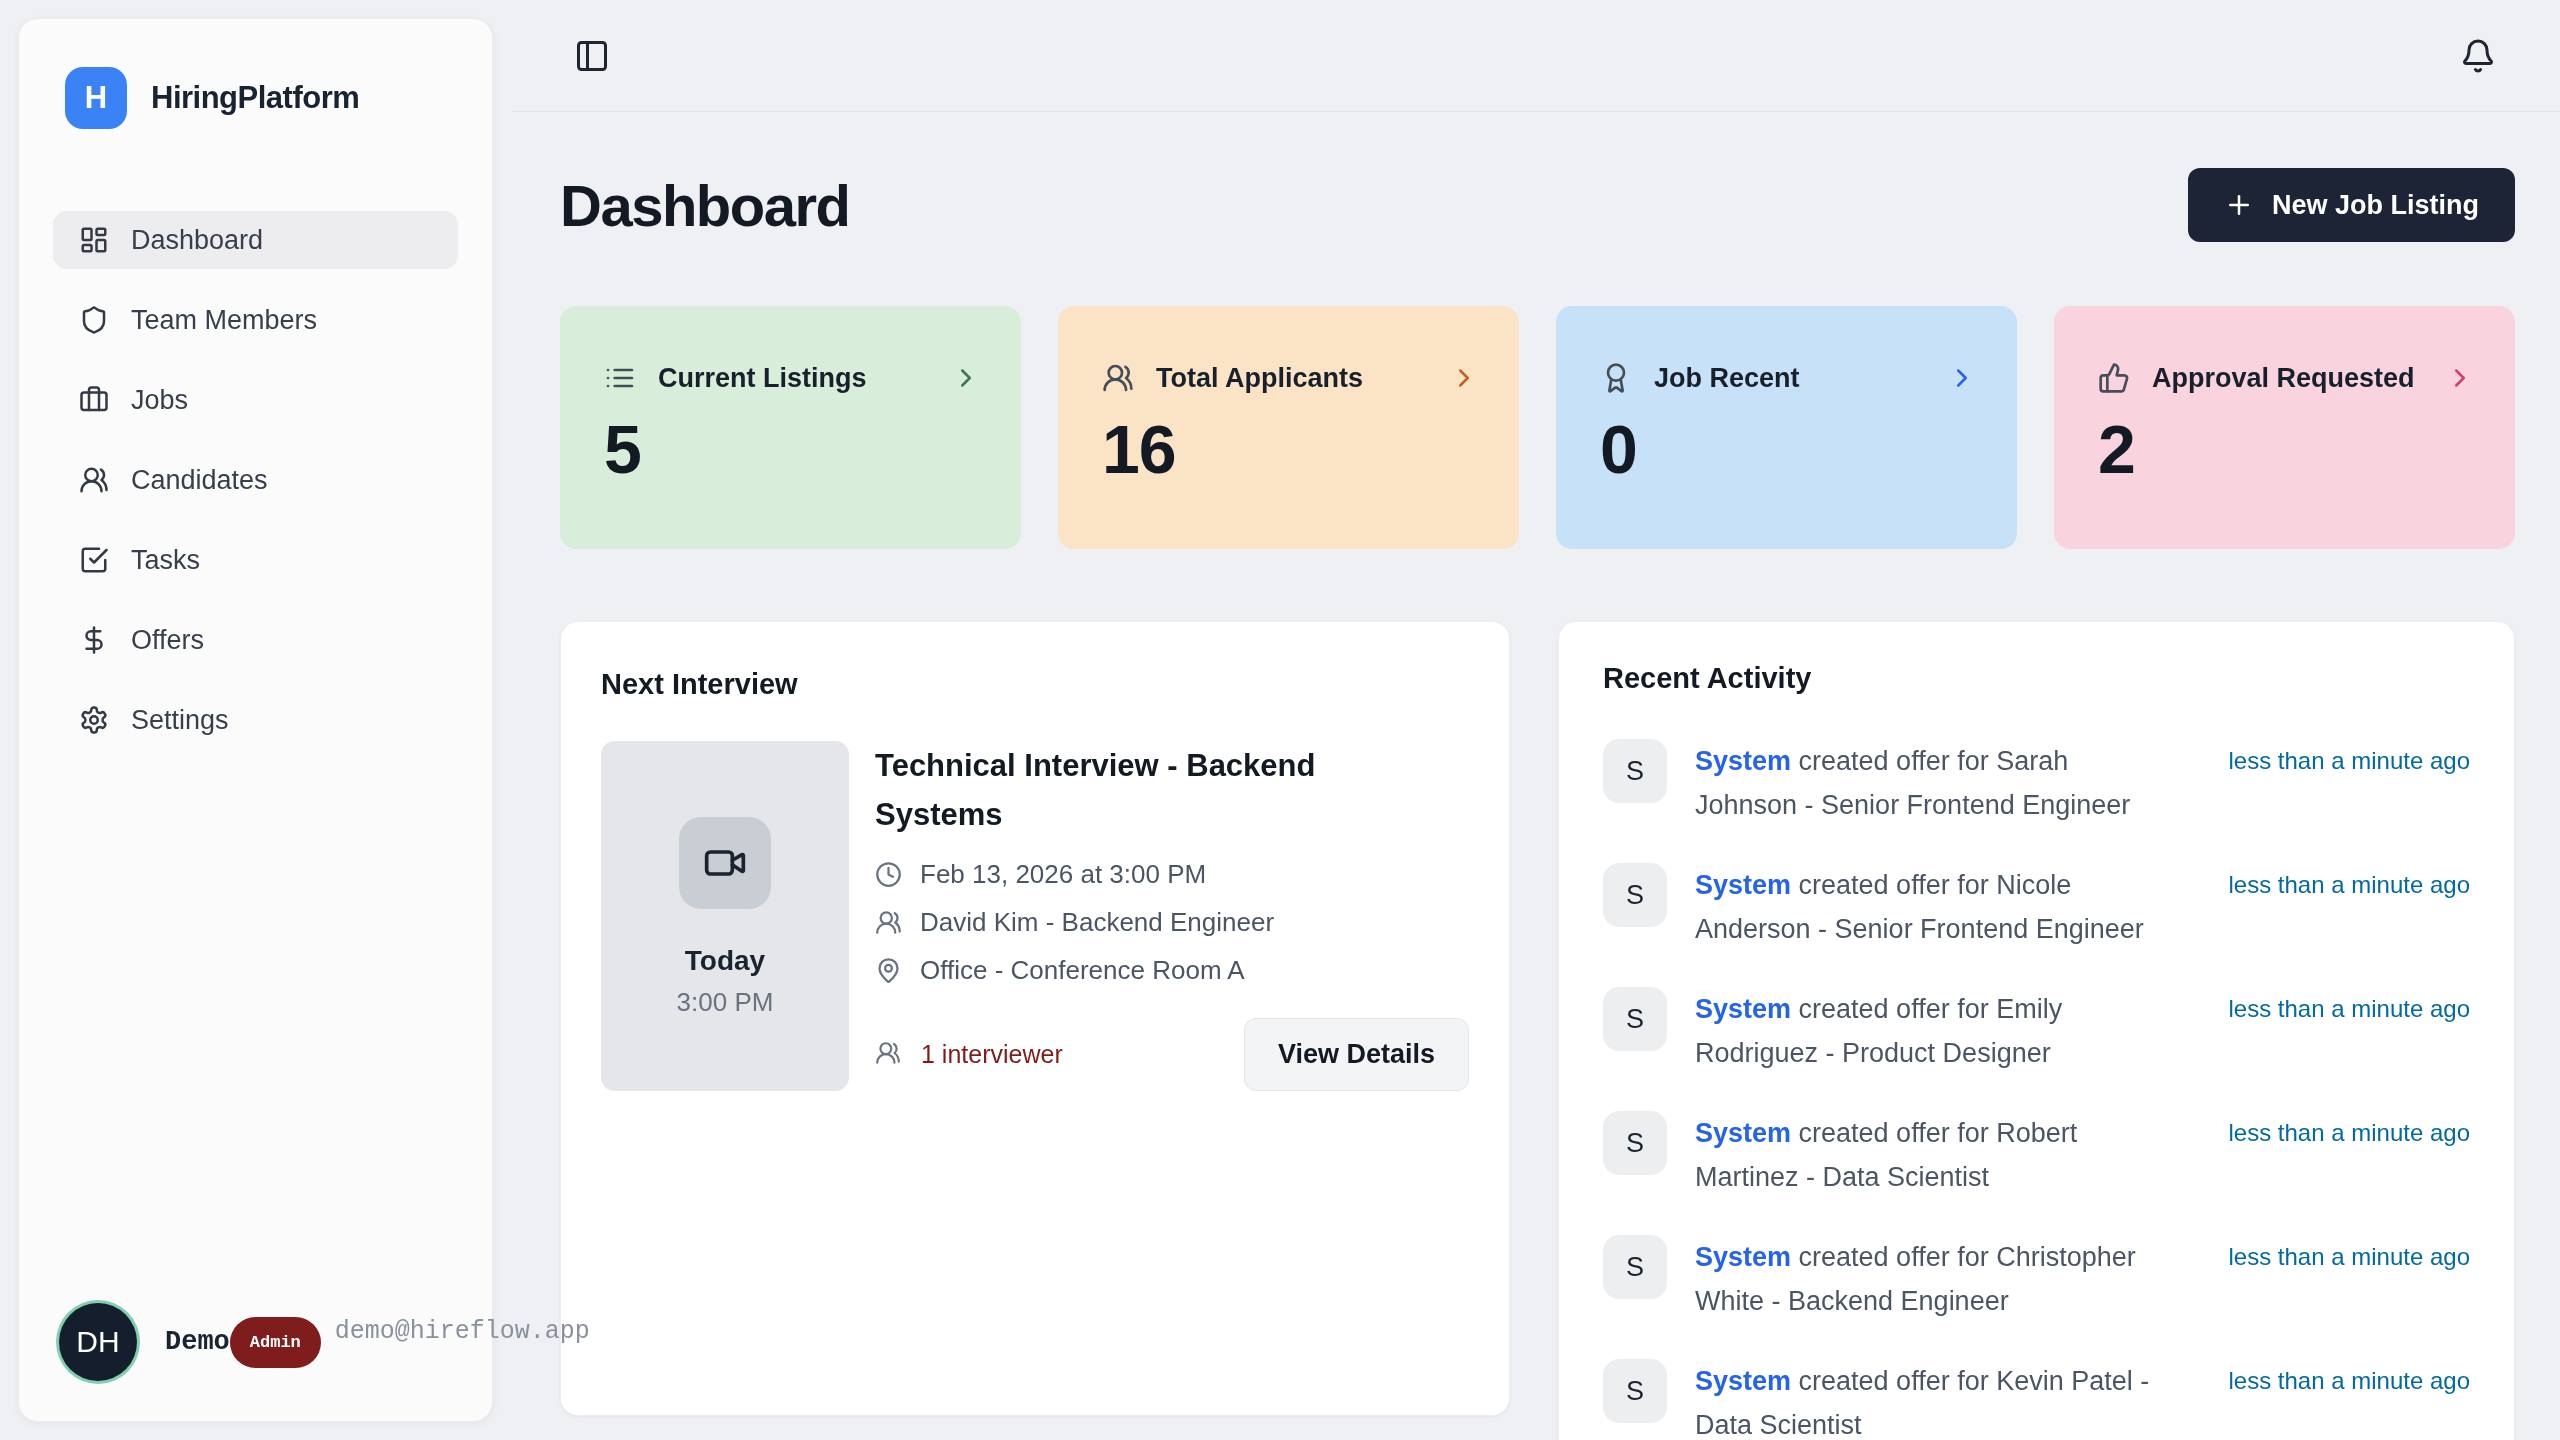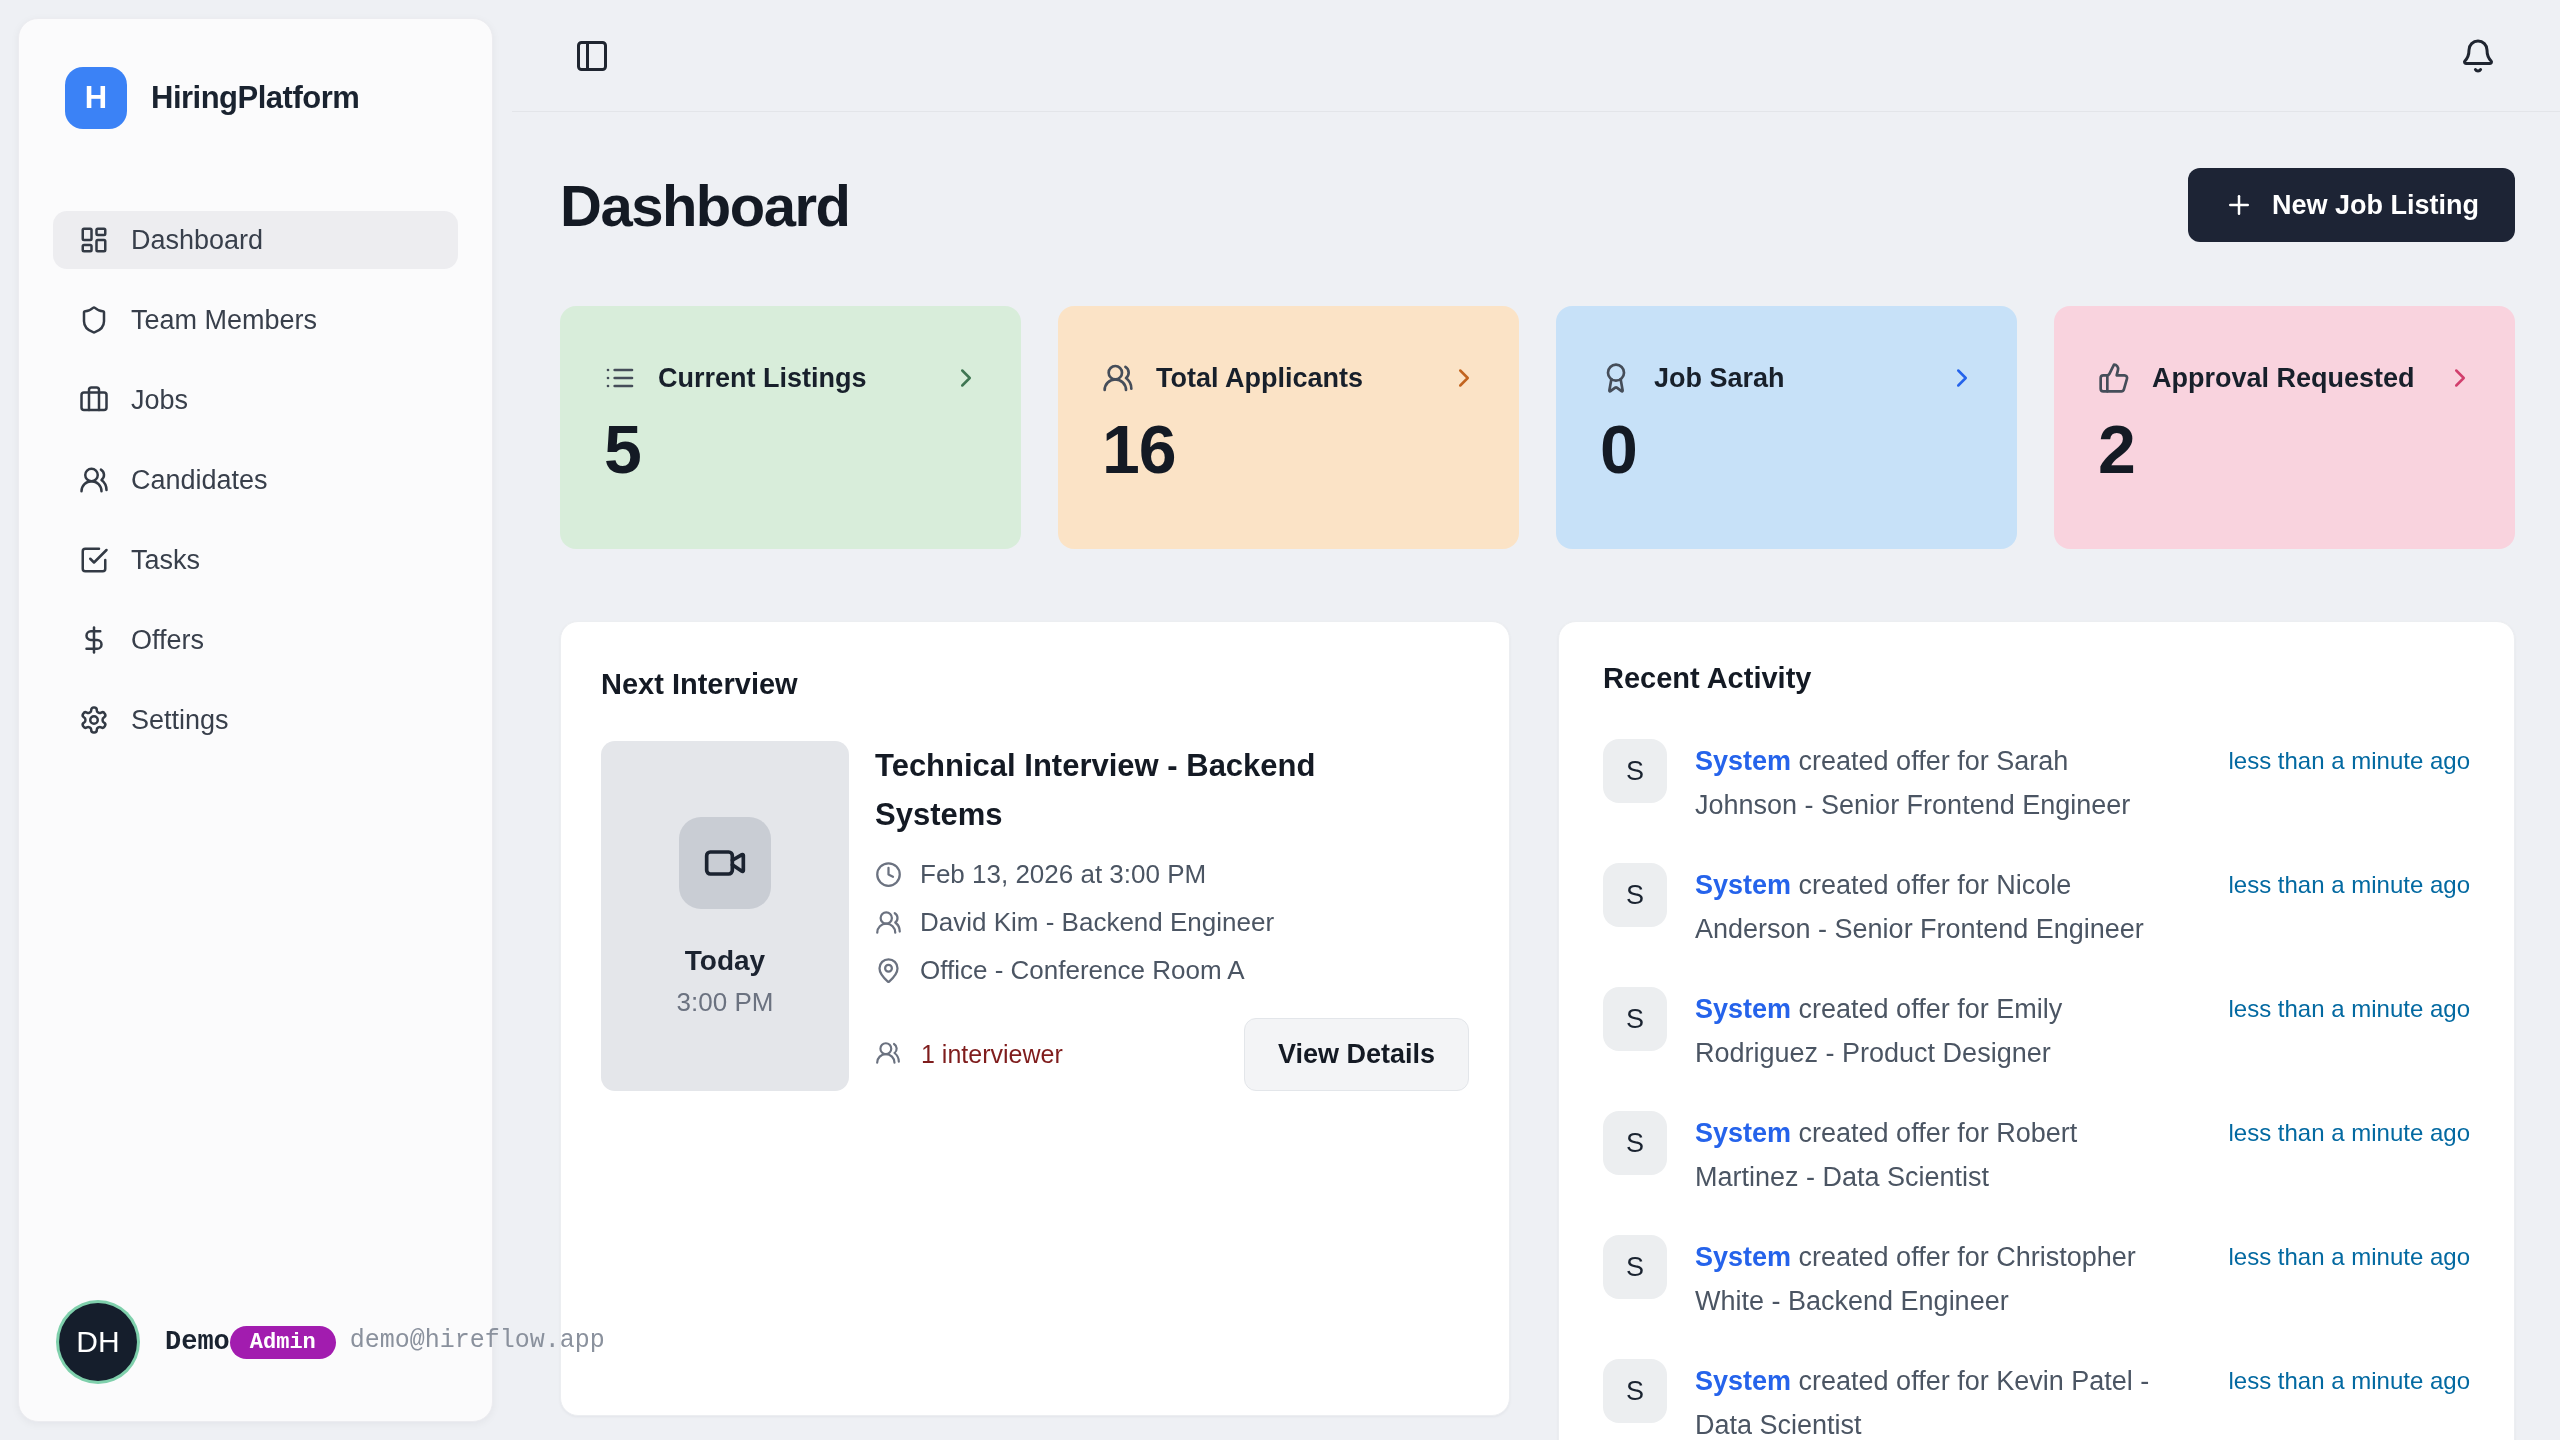--- a/index.html
+++ b/index.html
@@ -37,22 +37,22 @@
   .avatar {
     width:78px; height:78px; border-radius:50%; background:#151e2c; color:#fff;
     font-size:30px; display:flex; align-items:center; justify-content:center;
     box-shadow:0 0 0 3px #7fd0ac; flex:none;
   }
   .user-info { flex:1; display:flex; flex-direction:row; gap:14px;font-family:Liberation Mono, monospace; }
   .user-name-row { display:flex; align-items:center; }
   .user-name { font-size:27px; font-weight:600; color:#1a2330; }
   .user-email { font-size:25px; color:#8a919d; }
   .admin-badge {
-    margin-left:auto; background:#a21caf; color:#fff; border-radius:999px;
-    padding:4px 20px; font-size:22px; font-weight:700;
+    margin-left:auto; background:#7f1d1d; color:#fff; border-radius:999px;
+    padding:16px 20px; font-size:17px; font-weight:700;
   }
 
   
   .main { margin-left:512px; height:100%; display:flex; flex-direction:column; }
   .topbar {
     height:112px; flex:none; border-bottom:1px solid #e3e5e9;
     display:flex; align-items:center; justify-content:space-between; padding:0 64px 0 62px;
   }
   .topbar svg { width:36px; height:36px; color:#1f2530; cursor:pointer; }
   .content { padding:56px 45px 0 48px; flex:1; display:flex; flex-direction:column; }
@@ -262,21 +262,21 @@
             </span>
         </div>
         <div class="stat-value">16</div>
       </div>
       <div class="stat-card stat-blue">
         <div class="stat-head">
           <svg class="ic lead" viewBox="0 0 24 24">
               <path d="m15.477 12.89 1.515 8.526a.5.5 0 0 1-.81.47l-3.58-2.687a1 1 0 0 0-1.197 0l-3.586 2.686a.5.5 0 0 1-.81-.469l1.514-8.526"></path>
               <circle cx="12" cy="8" r="6"></circle>
             </svg>
-          <span class="stat-label">Job Sarah</span>
+          <span class="stat-label">Job Recent</span>
           <span class="stat-chevron">
               <svg class="ic" viewBox="0 0 24 24">
                 <path d="m9 18 6-6-6-6"></path>
               </svg>
             </span>
         </div>
         <div class="stat-value">0</div>
       </div>
       <div class="stat-card stat-pink">
         <div class="stat-head">

